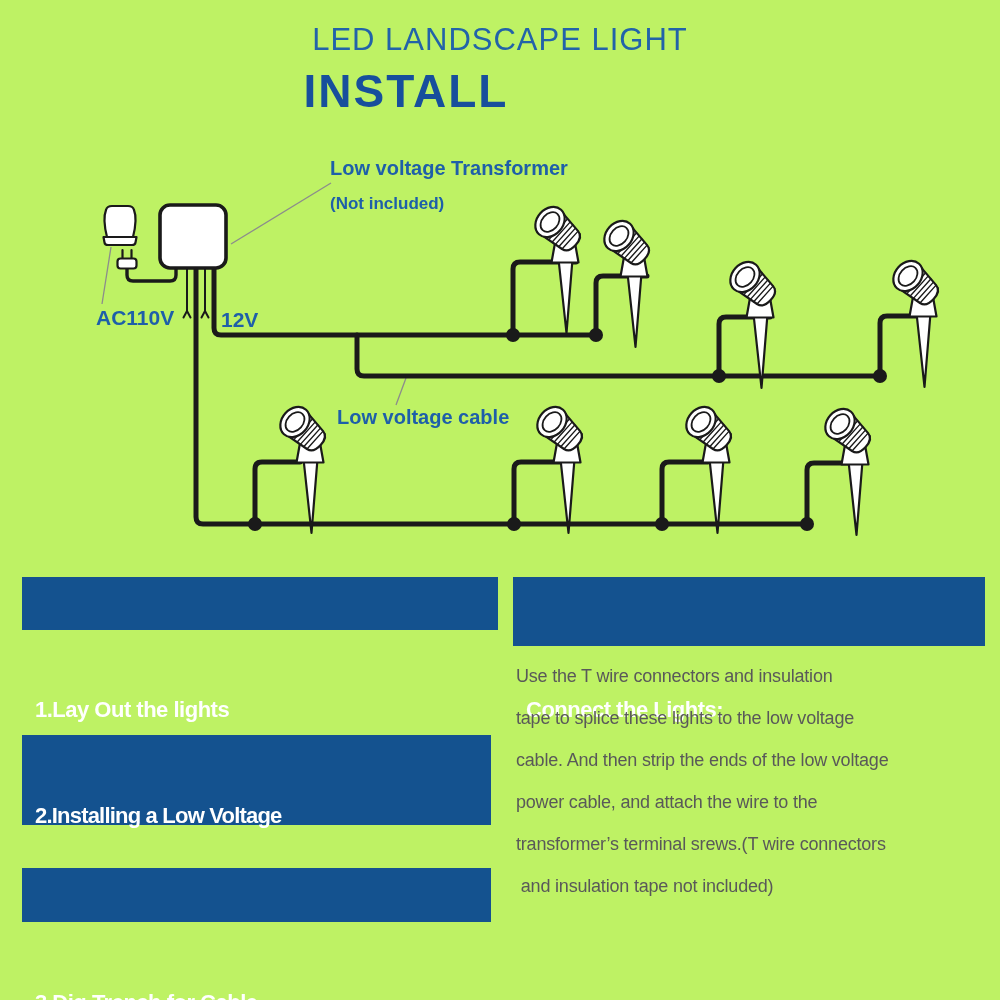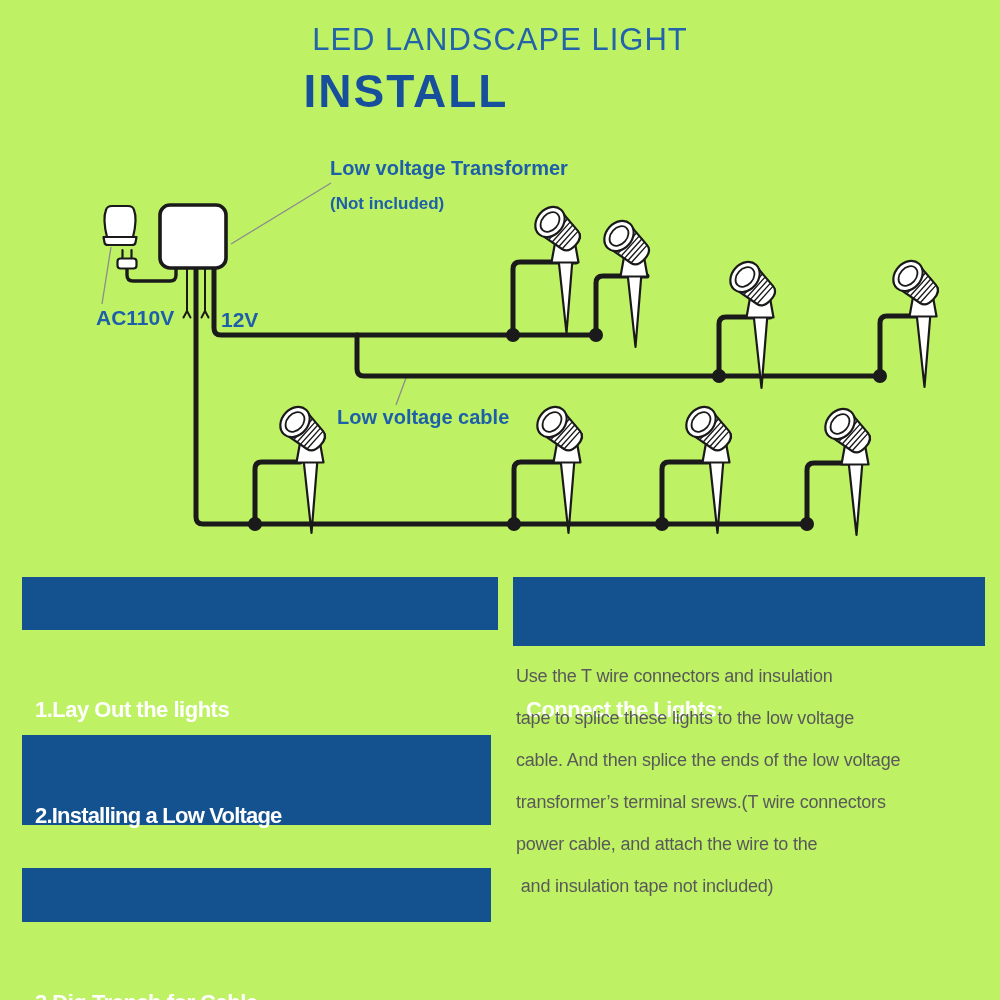--- a/index.html
+++ b/index.html
@@ -155,19 +155,19 @@
   <div class="banner b3">
     <span class="bl">3.Dig Trench for Cable</span>
   </div>
   <div class="banner b4">
     <span class="bl">Connect the Lights:</span>
   </div>
 
   <div class="paragraph">
     <span class="pline">Use the T wire connectors and insulation</span>
     <span class="pline">tape to splice these lights to the low voltage</span>
-    <span class="pline">cable. And then splice the ends of the low voltage</span>
+    <span class="pline">cable. And then strip the ends of the low voltage</span>
+    <span class="pline">power cable, and attach the wire to the</span>
     <span class="pline">transformer’s terminal srews.(T wire connectors</span>
-    <span class="pline">power cable, and attach the wire to the</span>
     <span class="pline"> and insulation tape not included)</span>
   </div>
 
 </div>
 
 </body></html>

